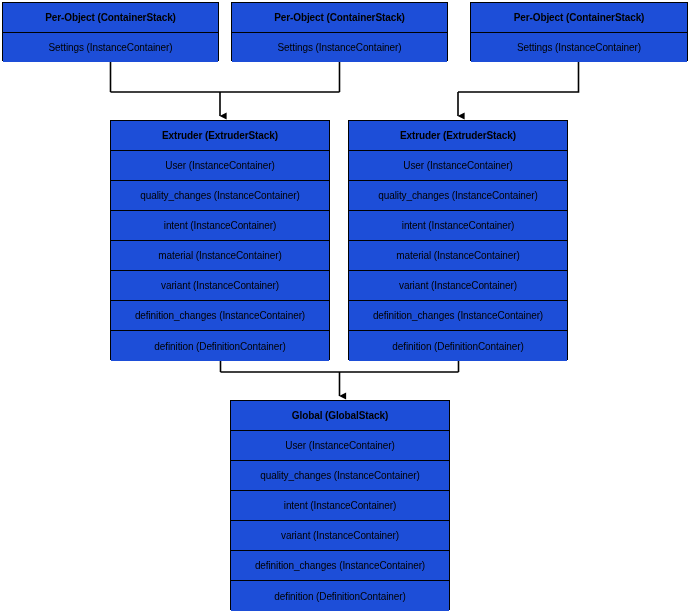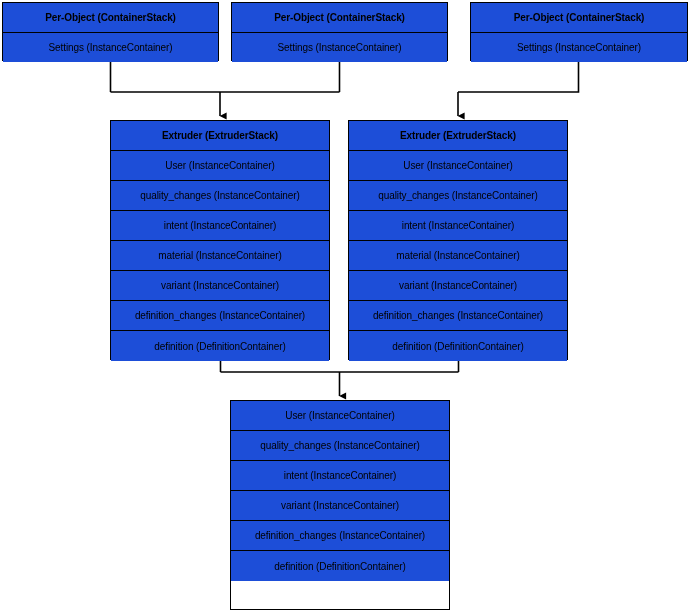--- a/index.html
+++ b/index.html
@@ -131,20 +131,21 @@
     <div class="row h30">User (InstanceContainer)</div>
     <div class="row h30">quality_changes (InstanceContainer)</div>
     <div class="row h30">intent (InstanceContainer)</div>
     <div class="row h30">material (InstanceContainer)</div>
     <div class="row h30">variant (InstanceContainer)</div>
     <div class="row h30">definition_changes (InstanceContainer)</div>
     <div class="row h30">definition (DefinitionContainer)</div>
   </div>
 
   <div class="stack-box" style="left:230px; top:400px; width:220px; height:210px;">
+    <div class="row header h30">Global (GlobalStack)</div>
     <div class="row h30">User (InstanceContainer)</div>
     <div class="row h30">quality_changes (InstanceContainer)</div>
     <div class="row h30">intent (InstanceContainer)</div>
     <div class="row h30">variant (InstanceContainer)</div>
     <div class="row h30">definition_changes (InstanceContainer)</div>
     <div class="row h30">definition (DefinitionContainer)</div>
   </div>
 
 </div>
 

